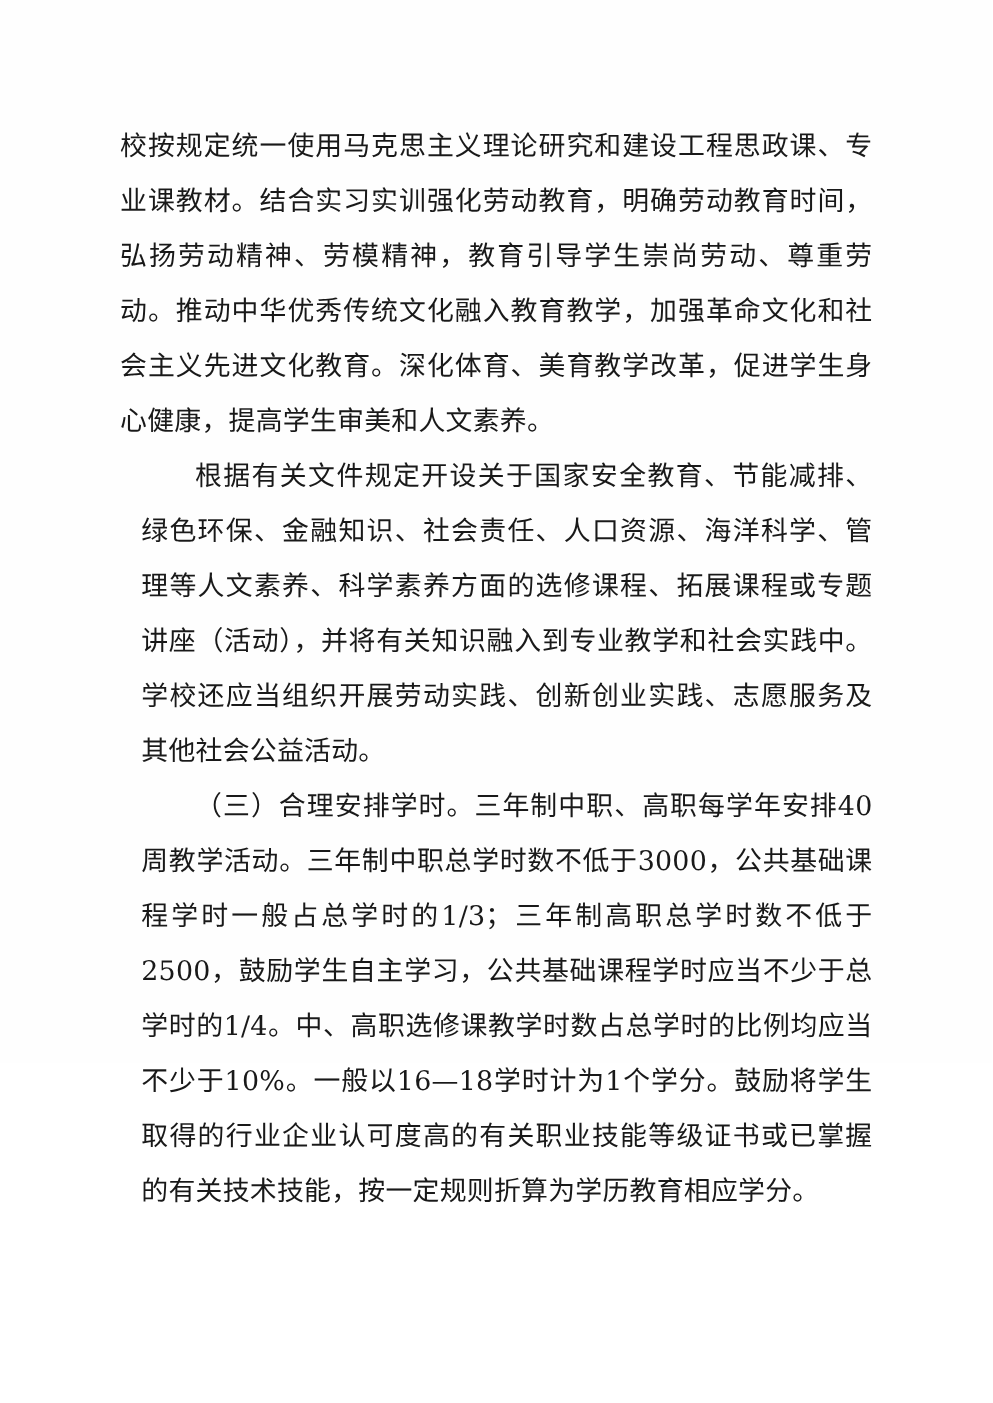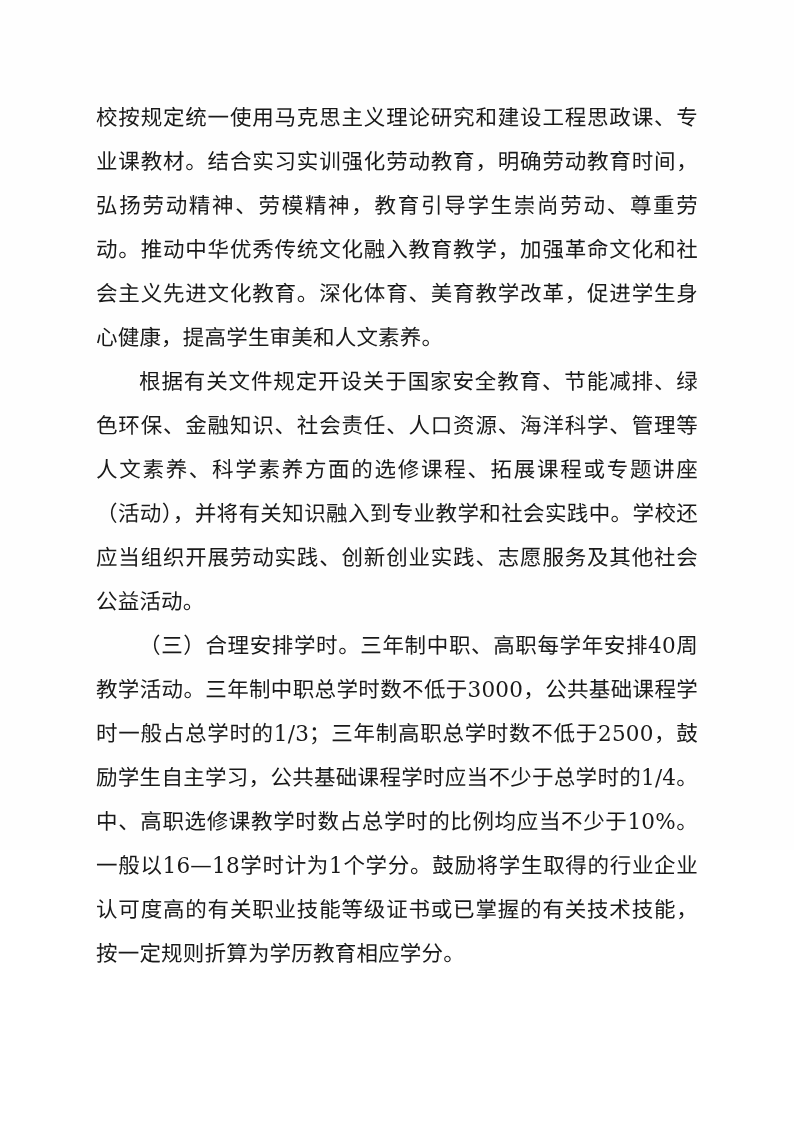--- a/index.html
+++ b/index.html
@@ -34,20 +34,21 @@
   .para {
     margin: 0;
     text-indent: 0;
     white-space: normal;
   }
   .para.indent {
     text-indent: 2em;
   }
   .para + .para {
     margin-top: 0;
+    margin-left: 17px;
   }
 </style>
 </head>
 <body>
 
 <div class="page">
   <div class="doc-body">
     <p class="para">校按规定统一使用马克思主义理论研究和建设工程思政课、专业课教材。结合实习实训强化劳动教育，明确劳动教育时间，弘扬劳动精神、劳模精神，教育引导学生崇尚劳动、尊重劳动。推动中华优秀传统文化融入教育教学，加强革命文化和社会主义先进文化教育。深化体育、美育教学改革，促进学生身心健康，提高学生审美和人文素养。</p>
     <p class="para indent">根据有关文件规定开设关于国家安全教育、节能减排、绿色环保、金融知识、社会责任、人口资源、海洋科学、管理等人文素养、科学素养方面的选修课程、拓展课程或专题讲座（活动），并将有关知识融入到专业教学和社会实践中。学校还应当组织开展劳动实践、创新创业实践、志愿服务及其他社会公益活动。</p>
     <p class="para indent">（三）合理安排学时。三年制中职、高职每学年安排40周教学活动。三年制中职总学时数不低于3000，公共基础课程学时一般占总学时的1/3；三年制高职总学时数不低于2500，鼓励学生自主学习，公共基础课程学时应当不少于总学时的1/4。中、高职选修课教学时数占总学时的比例均应当不少于10%。一般以16—18学时计为1个学分。鼓励将学生取得的行业企业认可度高的有关职业技能等级证书或已掌握的有关技术技能，按一定规则折算为学历教育相应学分。</p>

